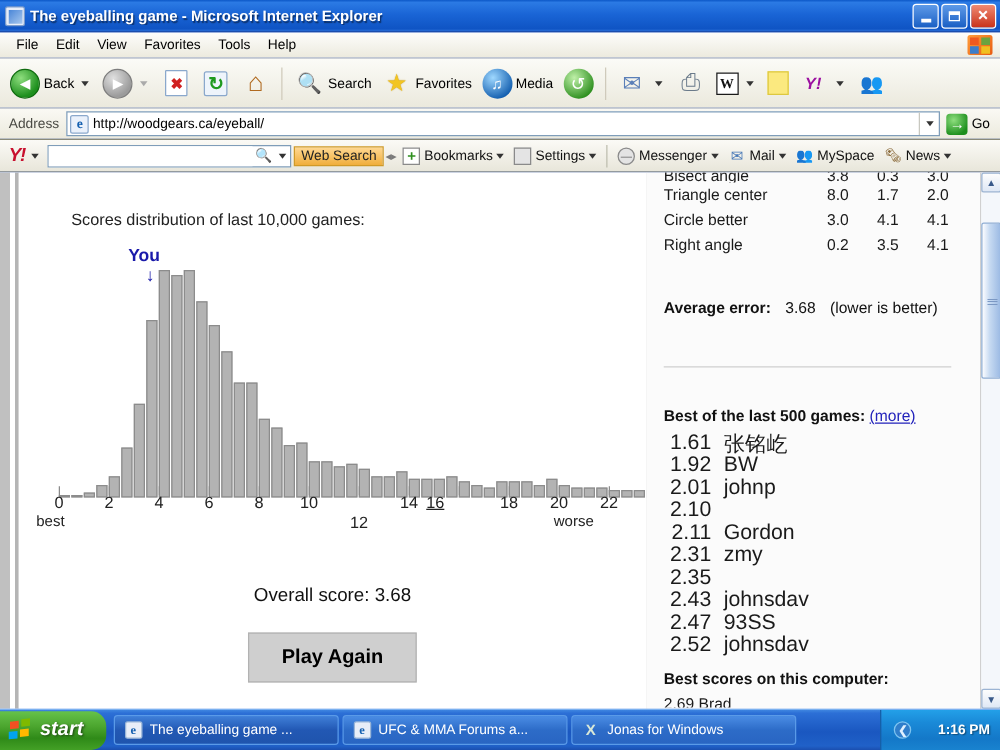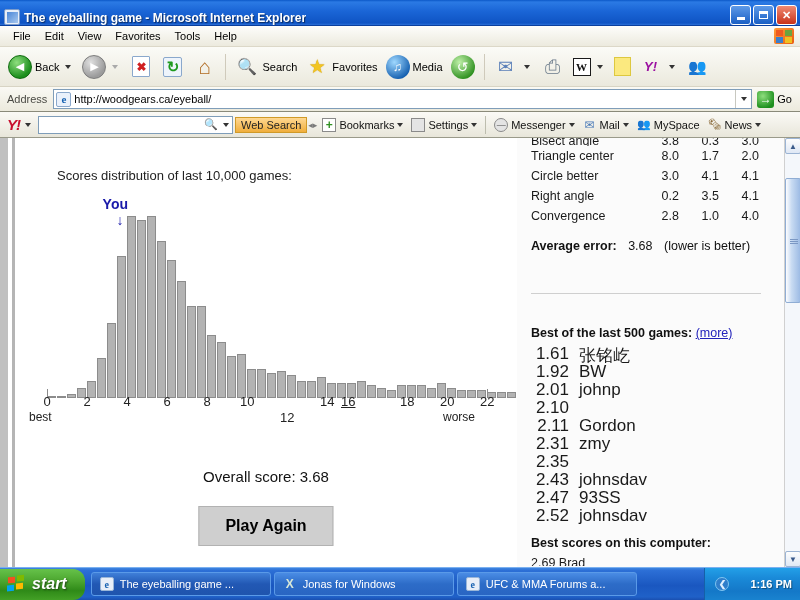--- a/index.html
+++ b/index.html
@@ -8,21 +8,21 @@
     overflow: hidden;
     font-family: "Liberation Sans", sans-serif;
     background: #5a7edc;
   }
   #app { position: relative; width: 800px; height: 600px; }
 
   
   .titlebar {
     position: absolute; left: 0; top: 0; width: 800px; height: 26px;
     background: linear-gradient(to bottom, #0c58c8 0%, #2b7ae4 8%, #1a65d6 45%, #0f54c4 92%, #2a6fd8 100%);
-    display: flex; align-items: flex-end;
+    display: flex; align-items: center;
     border-bottom: 1px solid #0a3f9e;
   }
   .tb-icon {
     width: 16px; height: 16px; margin: 0 4px 0 4px;
     background: #e8eef8; border: 1px solid #7b9ccc; border-radius: 2px;
     position: relative; flex: 0 0 auto;
   }
   .tb-icon::before {
     content: ""; position: absolute; left: 2px; top: 2px; width: 11px; height: 11px;
     background: linear-gradient(135deg, #4a86d8, #a8c8ee);
@@ -551,26 +551,20 @@
             <span class="rv">3.0</span>
             <span class="rv">4.1</span>
             <span class="rv">4.1</span>
           </div>
           <div class="rrow">
             <span class="rname">Right angle</span>
             <span class="rv">0.2</span>
             <span class="rv">3.5</span>
             <span class="rv">4.1</span>
           </div>
-          <div class="rrow">
-            <span class="rname">Convergence</span>
-            <span class="rv">2.8</span>
-            <span class="rv">1.0</span>
-            <span class="rv">4.0</span>
-          </div>
         </div>
 
       <div class="avg">
         <b>Average error:</b>
         <span style="margin-left:8px;">3.68</span>
         <span style="margin-left:8px;">(lower is better)</span>
       </div>
 
       <div class="hr"></div>
 
@@ -638,26 +632,26 @@
   <div class="taskbar">
     <div class="startbtn">
       <div class="startflag"></div>
       <span class="starttext">start</span>
     </div>
     <div class="taskitem active">
       <div class="ti-icon"></div>
       <span class="ti-label">The eyeballing game ...</span>
     </div>
     <div class="taskitem">
+      <div class="ti-icon"></div>
+      <span class="ti-label">UFC &amp; MMA Forums a...</span>
+    </div>
+    <div class="taskitem">
       <div class="ti-icon xcel"></div>
       <span class="ti-label">Jonas for Windows</span>
-    </div>
-    <div class="taskitem">
-      <div class="ti-icon"></div>
-      <span class="ti-label">UFC &amp; MMA Forums a...</span>
     </div>
     <div class="tray">
       <div class="tray-chev"></div>
       <span class="tray-clock">1:16 PM</span>
     </div>
   </div>
 
 </div>
 
 </body></html>

